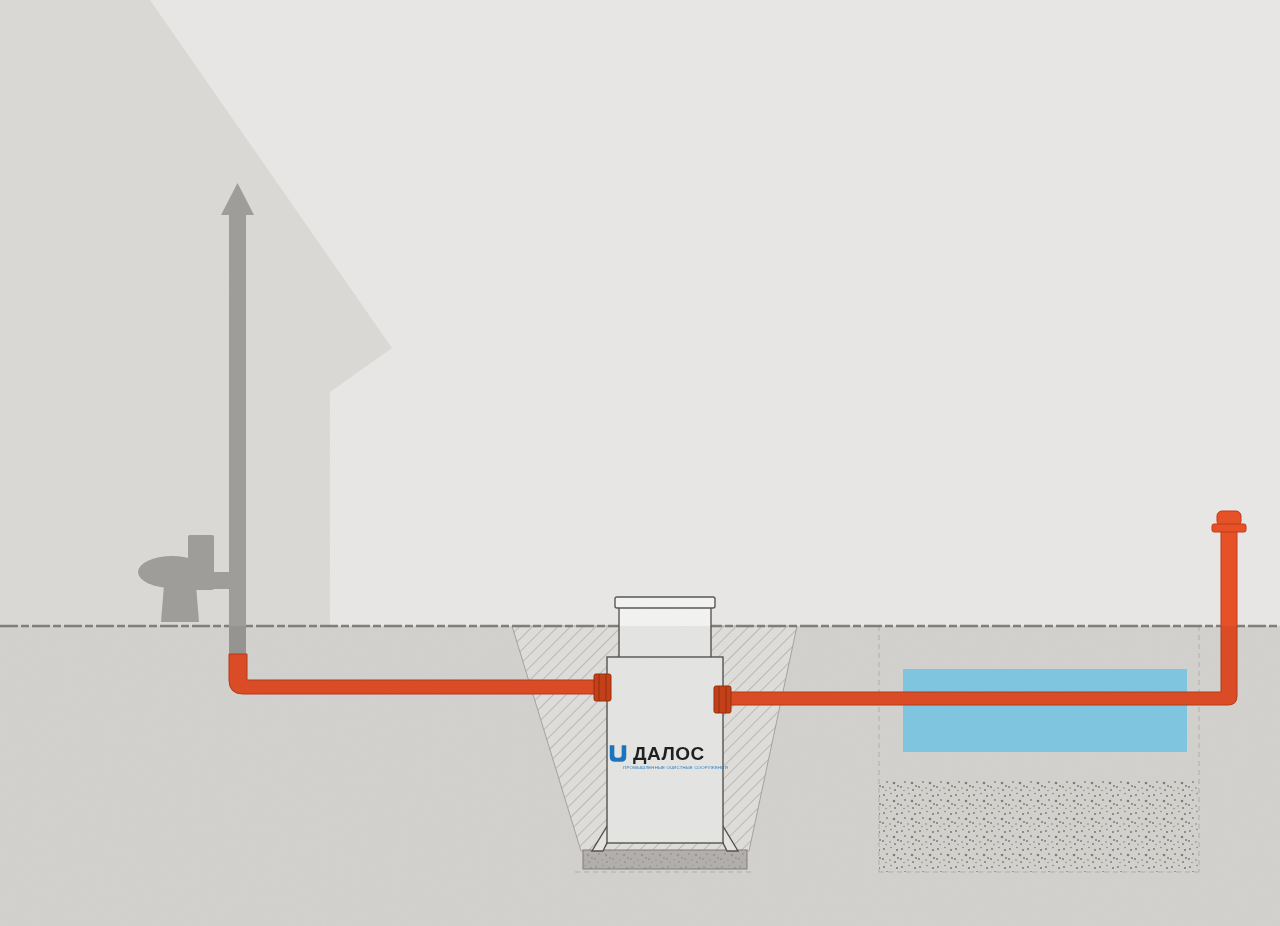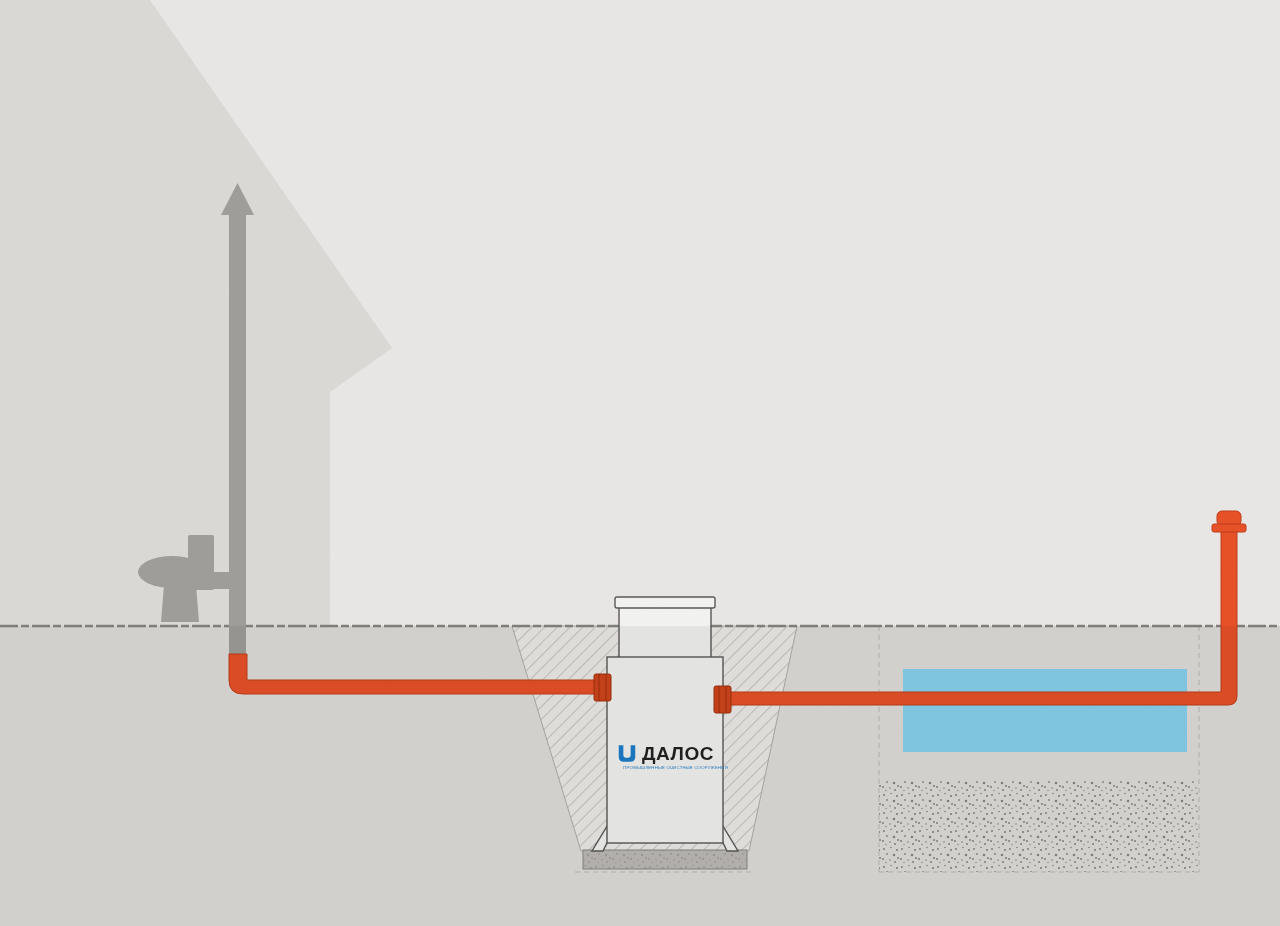--- a/index.html
+++ b/index.html
@@ -21,21 +21,21 @@
   .water{fill:var(--water-blue,#8edcf8);}
   .slab{fill:var(--concrete,#c6c3bf);stroke:#8f8d89;stroke-width:1;}
   .groundline{stroke:var(--ground-line,#8b8985);stroke-width:2.5;stroke-dasharray:18 3 8 3;fill:none;}
   .trenchline{stroke:#c6c3be;stroke-width:1;stroke-dasharray:5 4;fill:none;}
   .ridge{stroke:#a8350f;stroke-width:1;}
 
   .logo{
     position:absolute;left:607px;top:744px;width:116px;
     text-align:center;line-height:1;
   }
-  .logo-row{display:flex;align-items:center;justify-content:center;gap:4px;}
+  .logo-row{display:flex;align-items:center;justify-content:flex-start;gap:4px;}
   .brand-name{
     font-weight:bold;font-size:19px;letter-spacing:0.5px;color:#1f1f1f;
   }
   .logo-sub{
     font-size:6px;color:var(--logo-blue,#1b75bc);letter-spacing:0.3px;
     white-space:nowrap;margin-top:2px;
     transform:scale(0.72);transform-origin:50% 0;
   }
 </style>
 </head>

